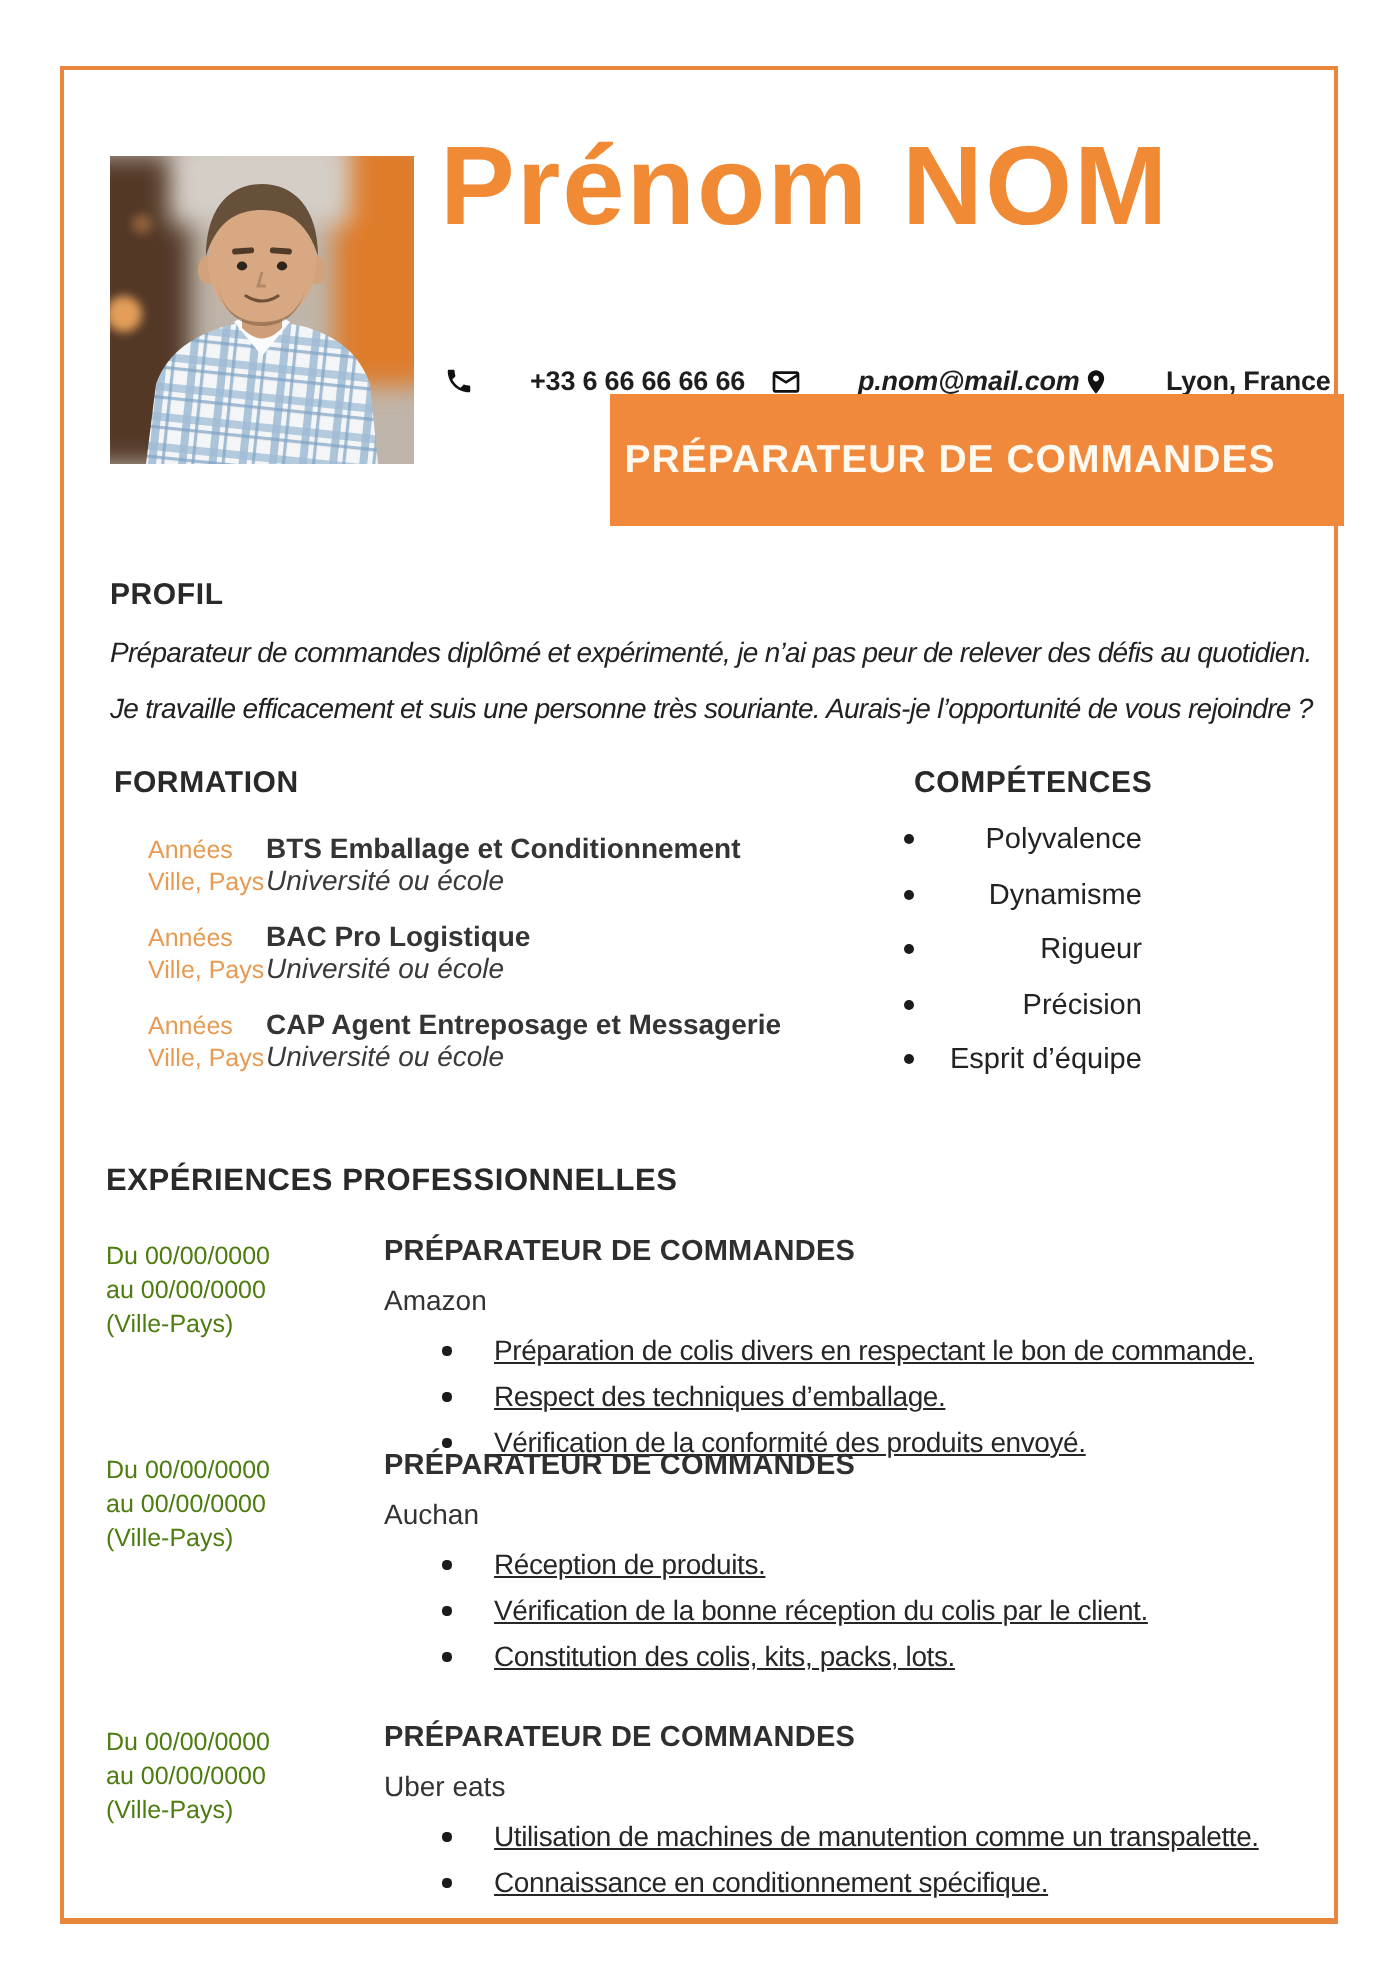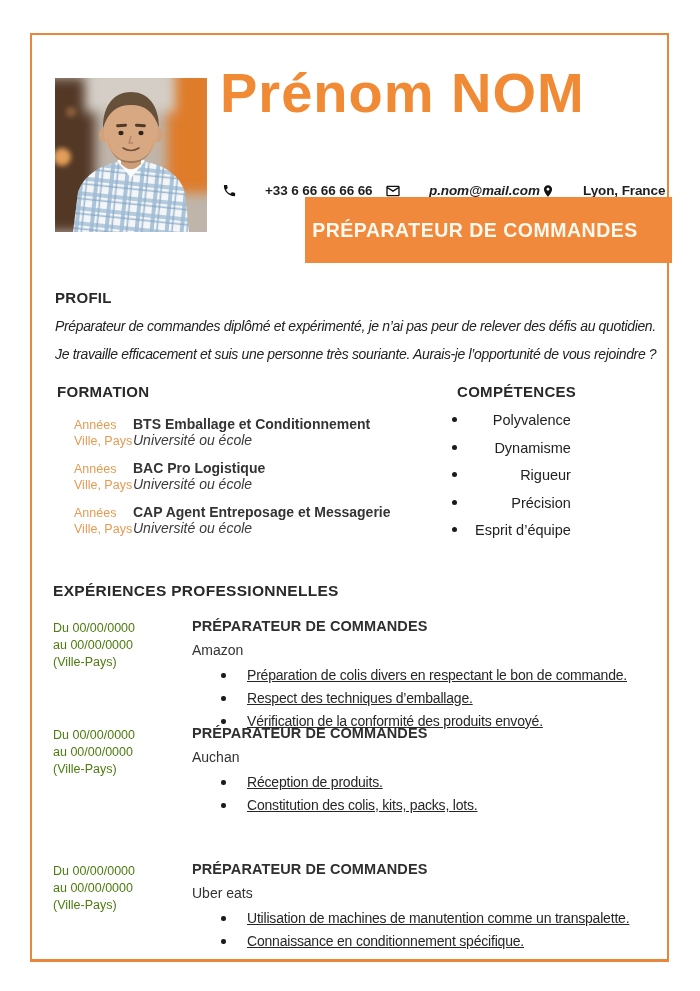--- a/index.html
+++ b/index.html
@@ -207,20 +207,21 @@
     <div class="exp-dates">
       <div>Du 00/00/0000</div>
       <div>au 00/00/0000</div>
       <div>(Ville-Pays)</div>
     </div>
     <div class="exp-body">
       <div class="exp-title">PRÉPARATEUR DE COMMANDES</div>
       <div class="exp-company">Auchan</div>
       <ul class="exp-bullets">
         <li>Réception de produits.</li>
+        <li>Vérification de la bonne réception du colis par le client.</li>
         <li>Constitution des colis, kits, packs, lots.</li>
       </ul>
     </div>
   </div>
 
   <div class="exp exp-2">
     <div class="exp-dates">
       <div>Du 00/00/0000</div>
       <div>au 00/00/0000</div>
       <div>(Ville-Pays)</div>

